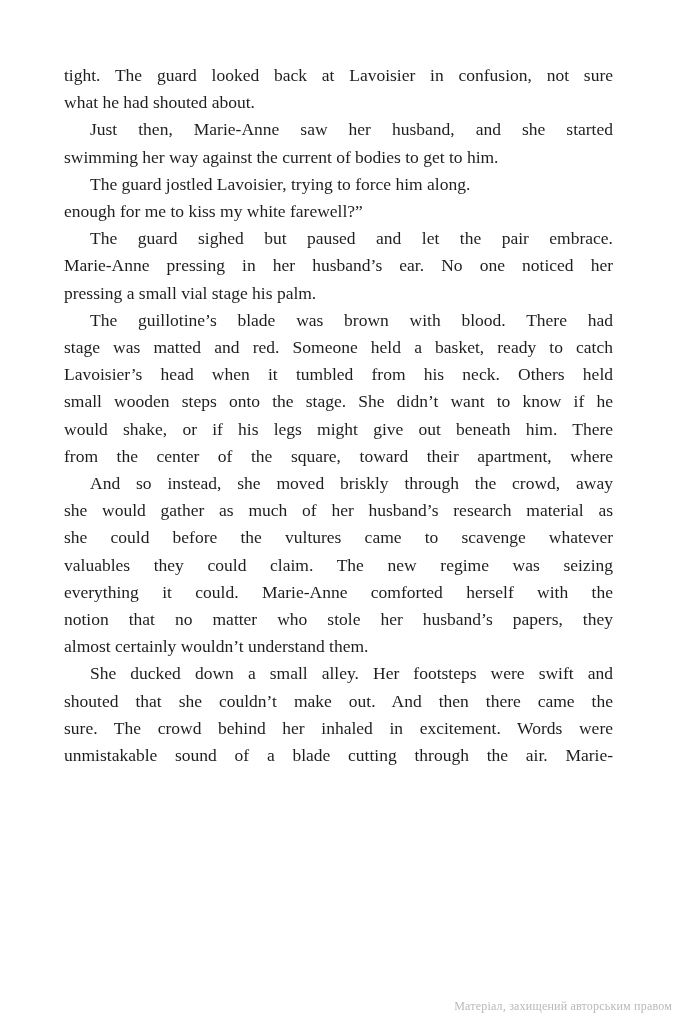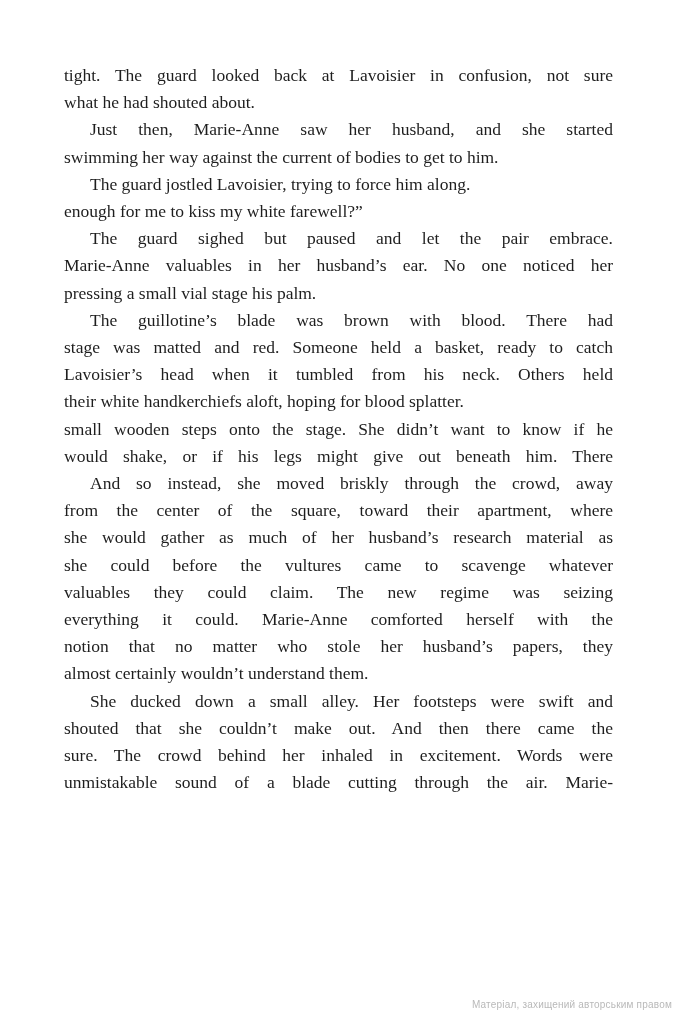--- a/index.html
+++ b/index.html
@@ -34,22 +34,22 @@
   .line.end {
     text-align-last: left;
   }
   .line.indent {
     text-indent: 26px;
   }
   #watermark {
     position: absolute;
     right: 5px;
     top: 999px;
-    font-family: Liberation Sans, sans-serif;
-    font-size: 10px;
+    font-family: Liberation Serif, serif;
+    font-size: 12px;
     color: #b9b9b9;
     letter-spacing: 0.2px;
   }
 </style>
 </head>
 <body>
 
 <div id="book-page">
   <div id="page-text">
       <div class="para">
@@ -61,36 +61,35 @@
         <div class="line end">swimming her way against the current of bodies to get to him.</div>
       </div>
       <div class="para">
         <div class="line end indent">The guard jostled Lavoisier, trying to force him along.</div>
       </div>
       <div class="para">
         <div class="line end">enough for me to kiss my white farewell?”</div>
       </div>
       <div class="para">
         <div class="line indent">The guard sighed but paused and let the pair embrace.</div>
-        <div class="line">Marie-Anne valuables in her husband’s ear. No one noticed her</div>
+        <div class="line">Marie-Anne pressing in her husband’s ear. No one noticed her</div>
         <div class="line end">pressing a small vial stage his palm.</div>
       </div>
       <div class="para">
         <div class="line indent">The guillotine’s blade was brown with blood. There had</div>
         <div class="line">stage was matted and red. Someone held a basket, ready to catch</div>
         <div class="line">Lavoisier’s head when it tumbled from his neck. Others held</div>
-        <div class="line end">their white handkerchiefs aloft, hoping for blood splatter.</div>
       </div>
       <div class="para">
         <div class="line">small wooden steps onto the stage. She didn’t want to know if he</div>
         <div class="line">would shake, or if his legs might give out beneath him. There</div>
       </div>
       <div class="para">
+        <div class="line">from the center of the square, toward their apartment, where</div>
         <div class="line indent">And so instead, she moved briskly through the crowd, away</div>
-        <div class="line">from the center of the square, toward their apartment, where</div>
         <div class="line">she would gather as much of her husband’s research material as</div>
         <div class="line">she could before the vultures came to scavenge whatever</div>
         <div class="line">valuables they could claim. The new regime was seizing</div>
         <div class="line">everything it could. Marie-Anne comforted herself with the</div>
         <div class="line">notion that no matter who stole her husband’s papers, they</div>
         <div class="line end">almost certainly wouldn’t understand them.</div>
       </div>
       <div class="para">
         <div class="line indent">She ducked down a small alley. Her footsteps were swift and</div>
         <div class="line">shouted that she couldn’t make out. And then there came the</div>

